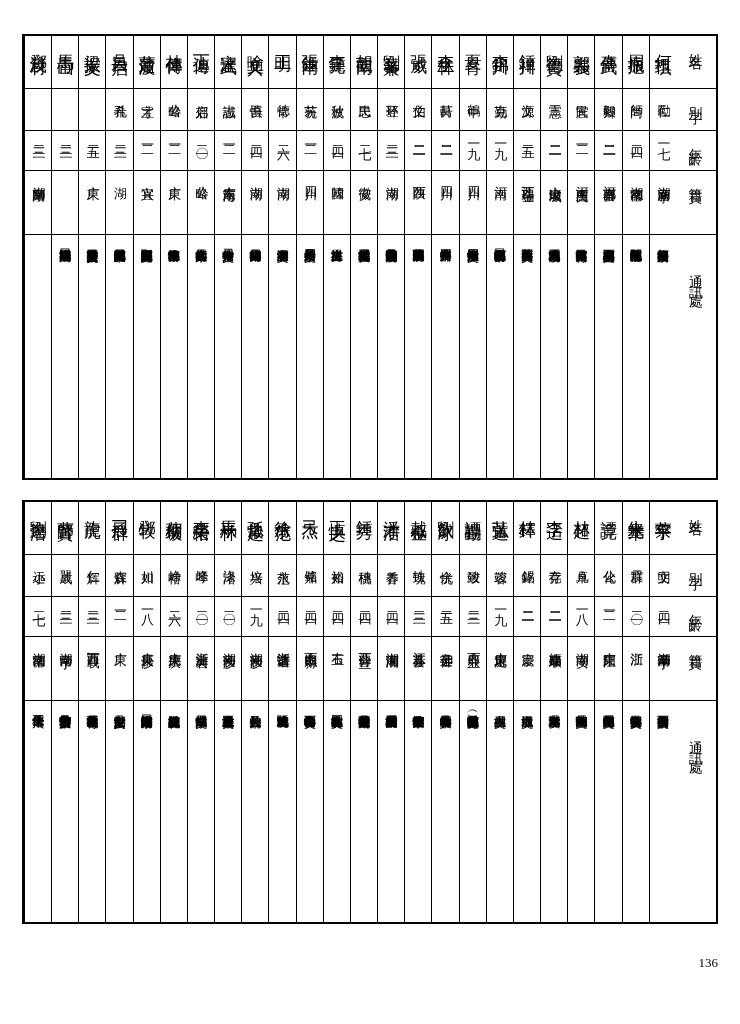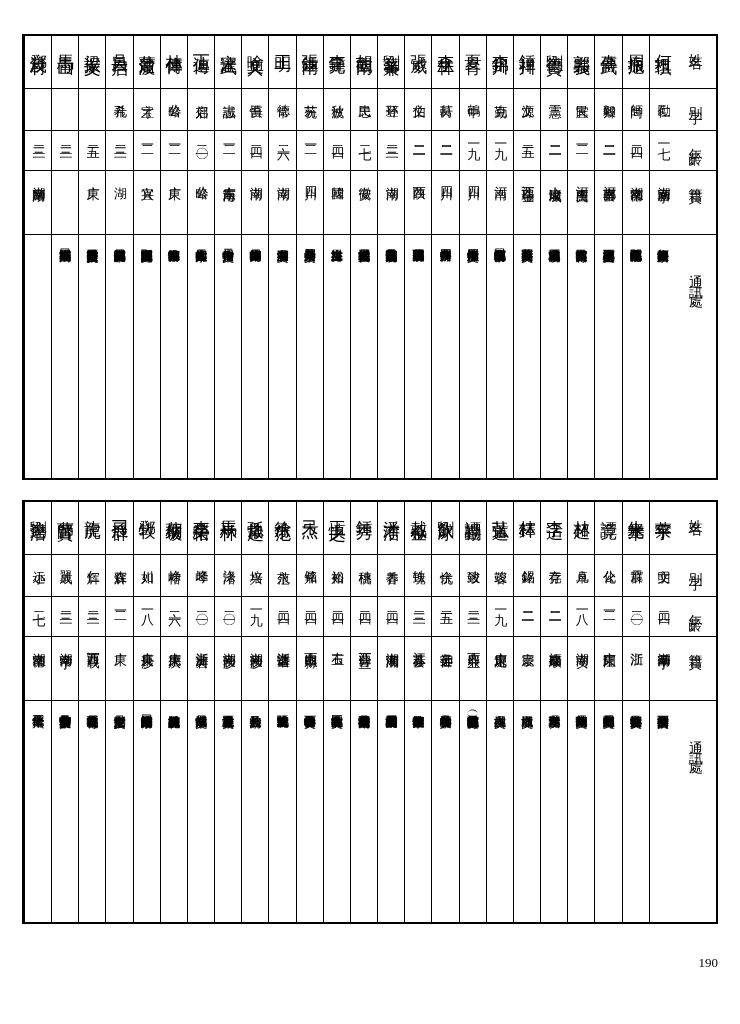--- a/index.html
+++ b/index.html
@@ -950,14 +950,14 @@
         </div>
         <div class="cell r-native">
           <div class="vtext">湖南常德</div>
         </div>
         <div class="cell r-addr">
           <div class="vtext">常德华严街六十三号</div>
         </div>
       </div>
     </div>
 
-  <div class="page-number">190</div>
+  <div class="page-number">136</div>
 </div>
 
 </body></html>

